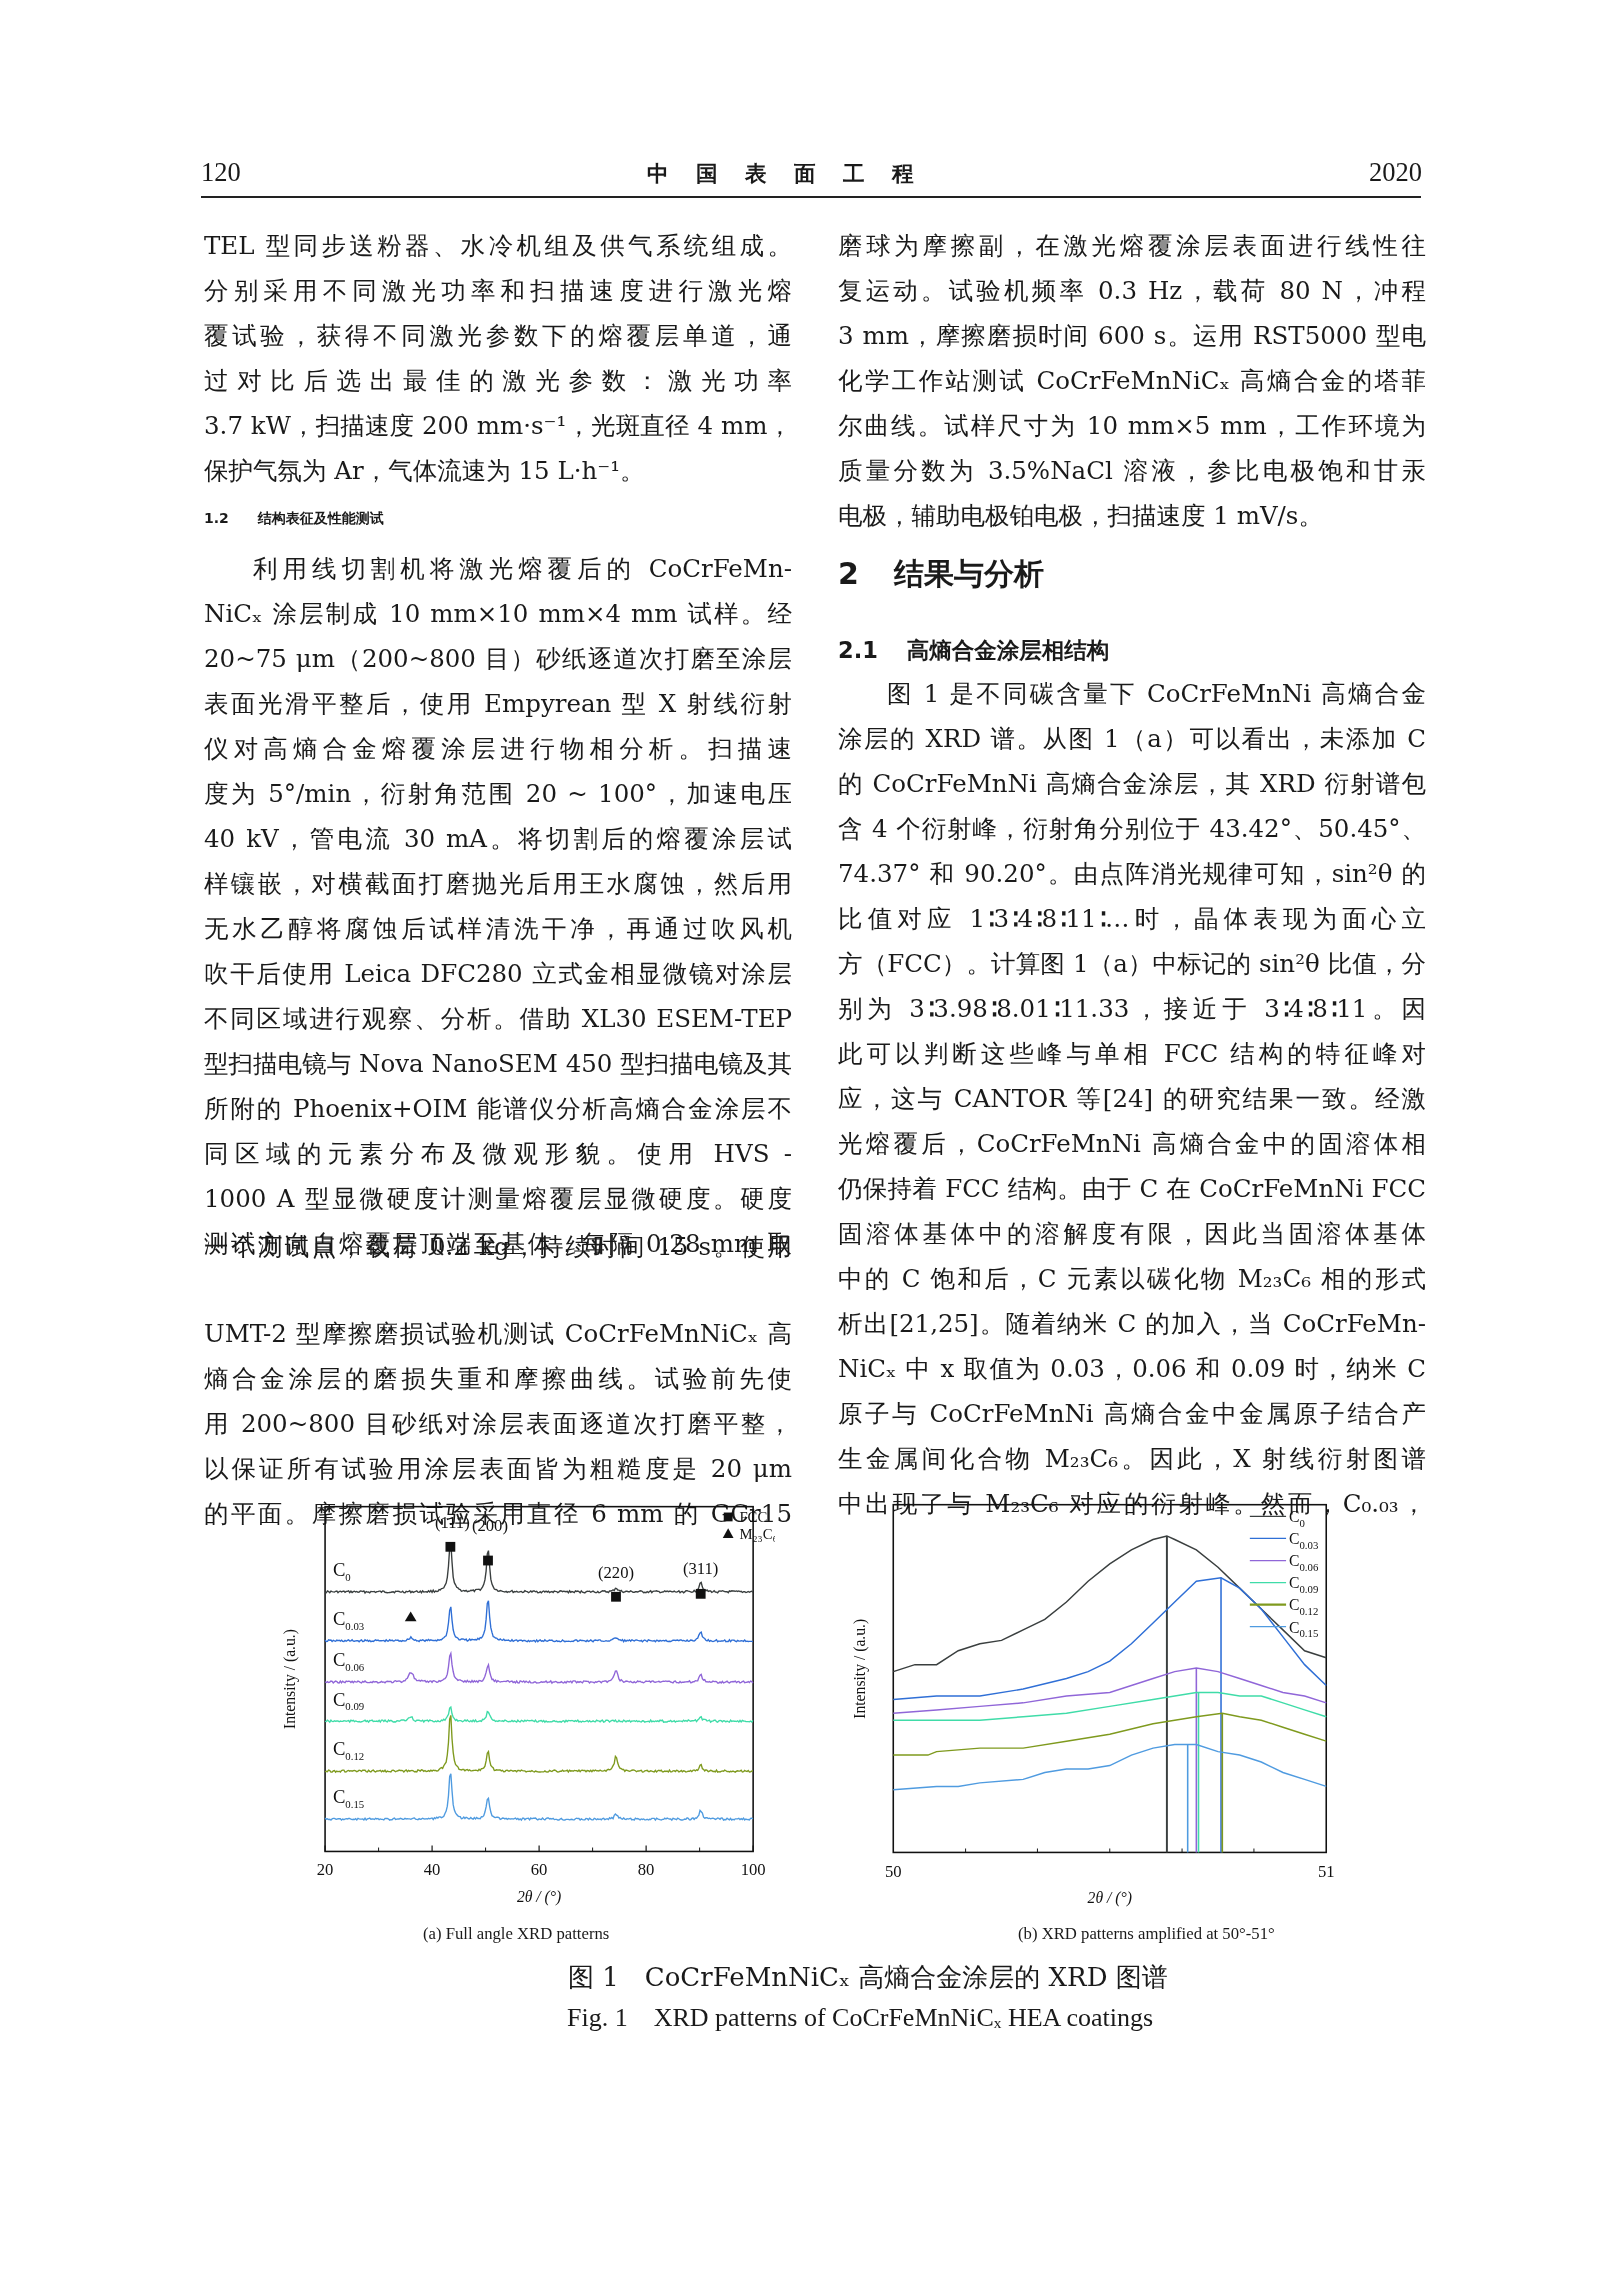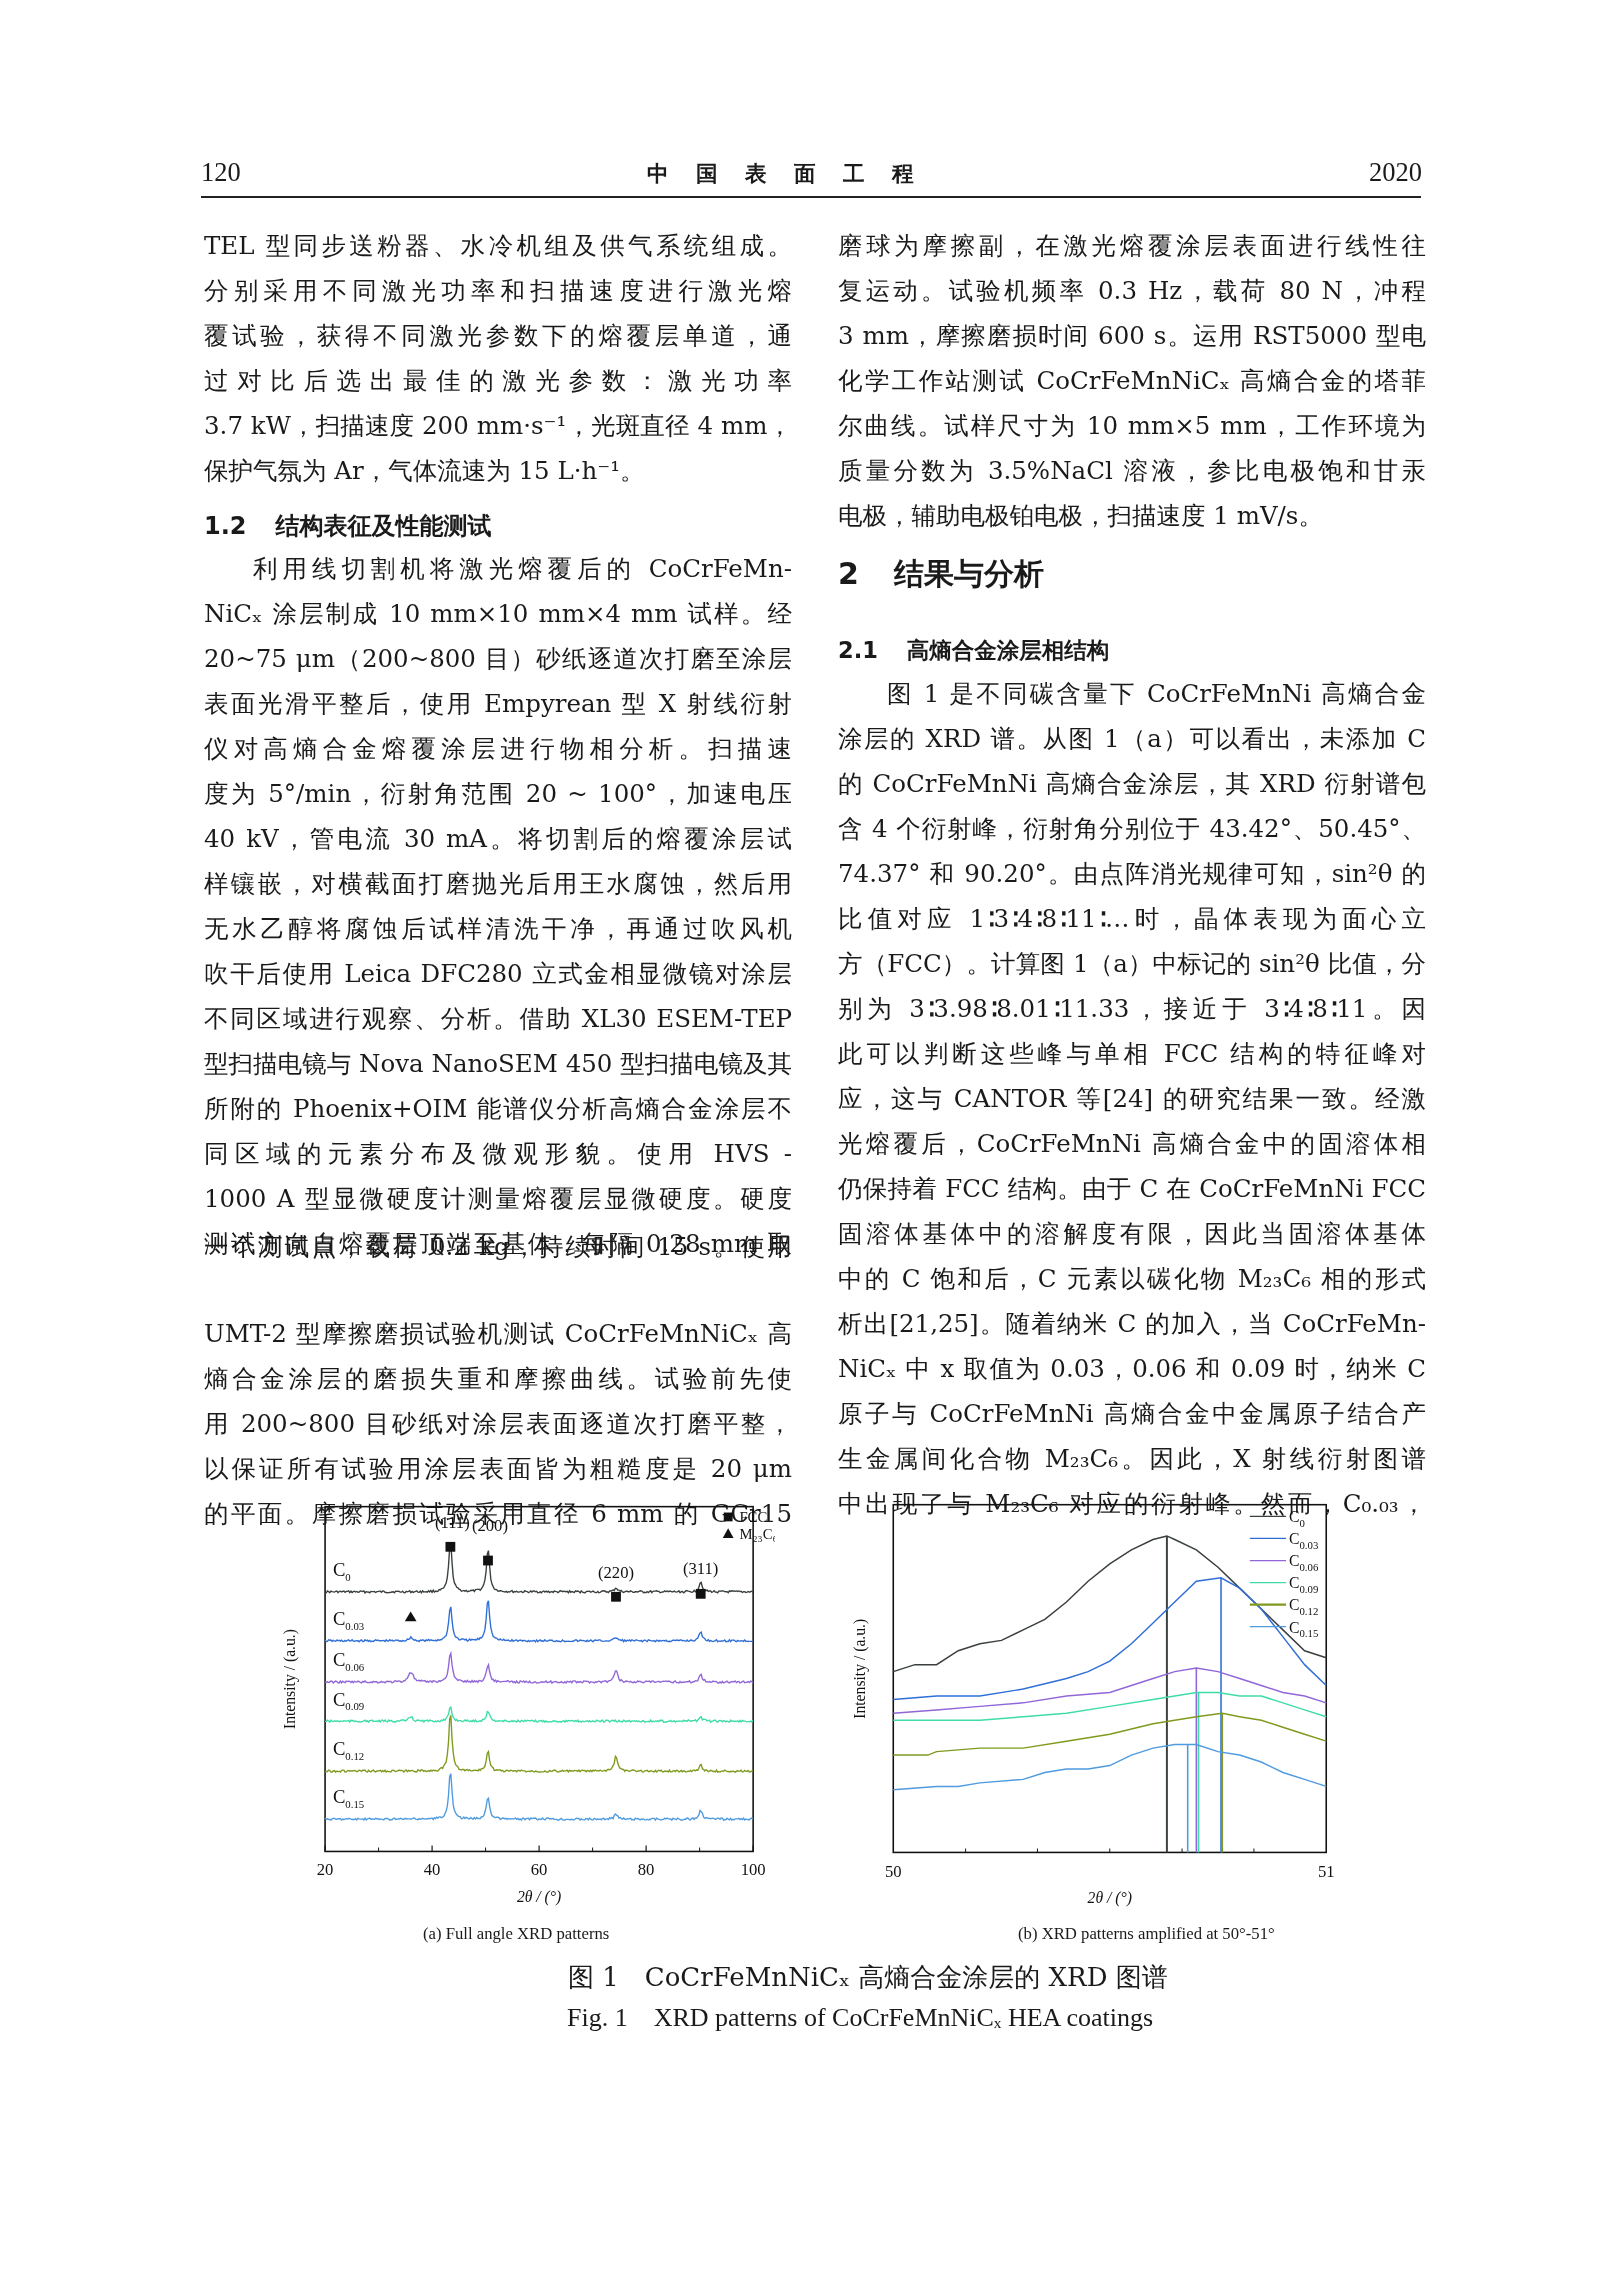--- a/index.html
+++ b/index.html
@@ -29,21 +29,21 @@
 <div class="hdr" style="right:199px;">2020</div>
 <div class="rule"></div>
 
 <div class="col" id="left-col" style="left:204px; top:0;">
     <div class="line" style="top: 231px;">TEL 型同步送粉器、水冷机组及供气系统组成。</div>
     <div class="line" style="top: 276px;">分别采用不同激光功率和扫描速度进行激光熔</div>
     <div class="line" style="top: 321px;">覆试验，获得不同激光参数下的熔覆层单道，通</div>
     <div class="line" style="top: 366px;">过对比后选出最佳的激光参数：激光功率</div>
     <div class="line" style="top: 411px;">3.7 kW，扫描速度 200 mm·s⁻¹，光斑直径 4 mm，</div>
     <div class="line last" style="top: 456px;">保护气氛为 Ar，气体流速为 15 L·h⁻¹。</div>
-    <div class="sec" style="top: 510px; font-size: 24px;"><span style="margin-right: 29px;">1.2</span><span>结构表征及性能测试</span></div>
+    <div class="sec" style="top: 510px; font-size: 14px;"><span style="margin-right: 29px;">1.2</span><span>结构表征及性能测试</span></div>
     <div class="line" style="top: 554px; left: 49px; width: 539px;">利用线切割机将激光熔覆后的 CoCrFeMn-</div>
     <div class="line" style="top: 599px;">NiCₓ 涂层制成 10 mm×10 mm×4 mm 试样。经</div>
     <div class="line" style="top: 644px;">20~75 μm（200~800 目）砂纸逐道次打磨至涂层</div>
     <div class="line" style="top: 689px;">表面光滑平整后，使用 Empyrean 型 X 射线衍射</div>
     <div class="line" style="top: 734px;">仪对高熵合金熔覆涂层进行物相分析。扫描速</div>
     <div class="line" style="top: 779px;">度为 5°/min，衍射角范围 20 ~ 100°，加速电压</div>
     <div class="line" style="top: 824px;">40 kV，管电流 30 mA。将切割后的熔覆涂层试</div>
     <div class="line" style="top: 869px;">样镶嵌，对横截面打磨抛光后用王水腐蚀，然后用</div>
     <div class="line" style="top: 914px;">无水乙醇将腐蚀后试样清洗干净，再通过吹风机</div>
     <div class="line" style="top: 959px;">吹干后使用 Leica DFC280 立式金相显微镜对涂层</div>

